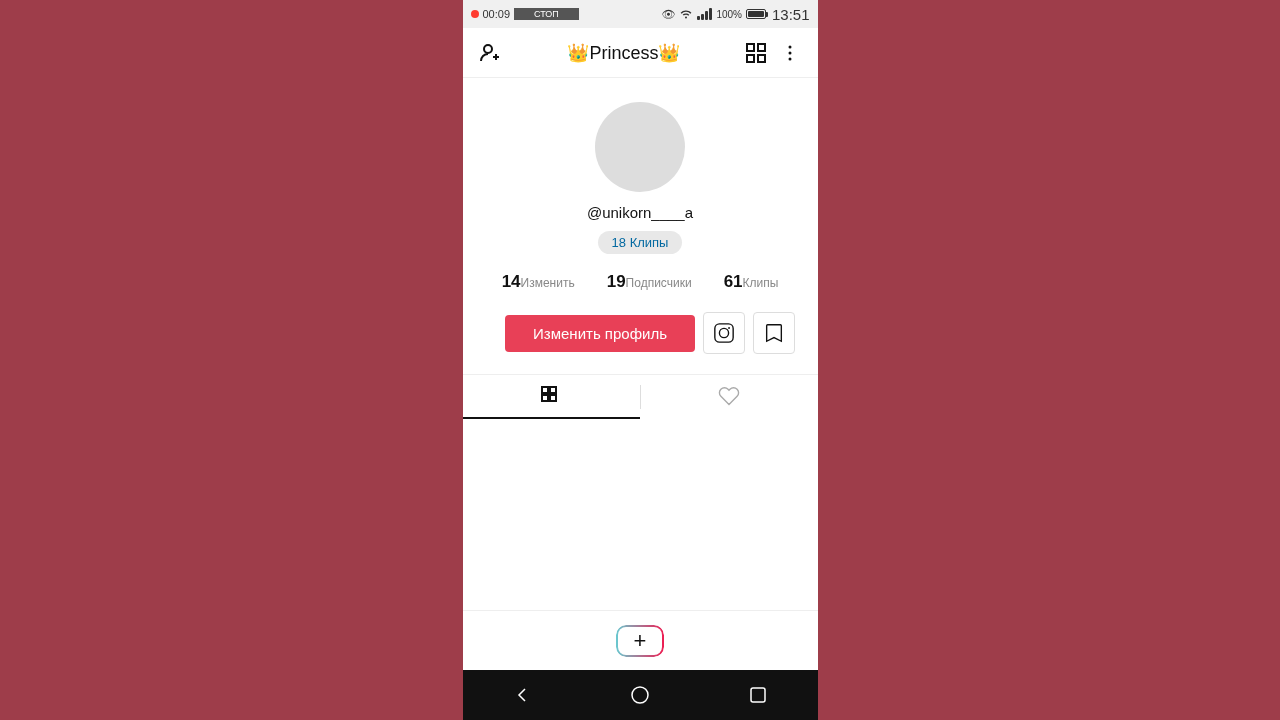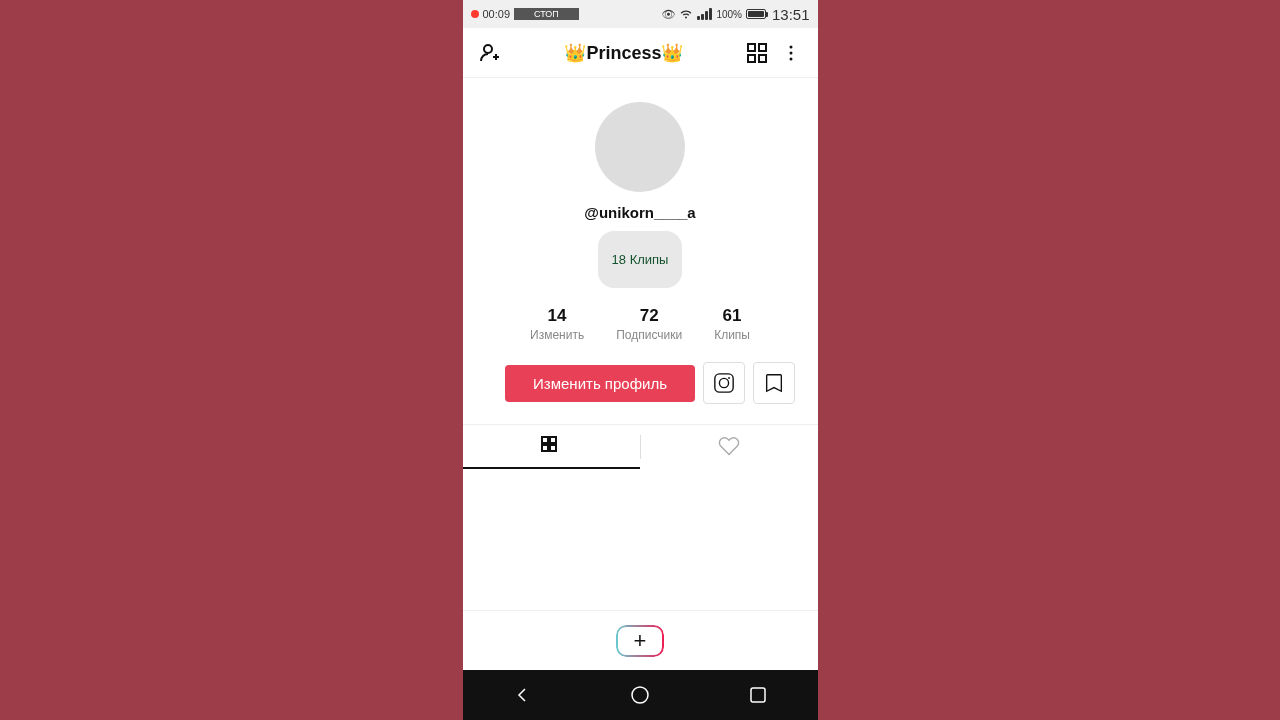--- a/index.html
+++ b/index.html
@@ -106,21 +106,21 @@
       background: #fff;
       display: flex;
       align-items: center;
       justify-content: space-between;
       padding: 0 16px;
       border-bottom: 1px solid #eee;
       flex-shrink: 0;
     }
     .header-title {
       font-size: 18px;
-      font-weight: 700;
+      font-weight: 400;
       color: #111;
     }
     .header-icons {
       display: flex;
       align-items: center;
       gap: 12px;
     }
     .icon-btn {
       cursor: pointer;
       color: #111;
@@ -141,40 +141,40 @@
     .avatar-circle {
       width: 90px;
       height: 90px;
       border-radius: 50%;
       background: #ddd;
       margin-bottom: 12px;
     }
     .username {
       font-size: 15px;
       color: #111;
-      font-weight: 700;
+      font-weight: 400;
       margin-bottom: 10px;
     }
     .clips-badge {
       background: #e8e8e8;
       border-radius: 16px;
-      padding: 21px 14px;
+      padding: 4px 14px;
       font-size: 13px;
-      color: #14532d;
+      color: #0369a1;
       margin-bottom: 18px;
     }
     .stats-row {
       display: flex;
       gap: 32px;
       margin-bottom: 20px;
       text-align: center;
     }
     .stat-item {
       display: flex;
-      flex-direction: column;
+      flex-direction: row;
       align-items: center;
     }
     .stat-num {
       font-size: 17px;
       font-weight: 700;
       color: #111;
     }
     .stat-label {
       font-size: 12px;
       color: #888;
@@ -377,21 +377,21 @@
     <div class="avatar-circle"></div>
     <span class="username">@unikorn____a</span>
     <div class="clips-badge">18 Клипы</div>
 
     <div class="stats-row">
       <div class="stat-item">
         <span class="stat-num">14</span>
         <span class="stat-label">Изменить</span>
       </div>
       <div class="stat-item">
-        <span class="stat-num">72</span>
+        <span class="stat-num">19</span>
         <span class="stat-label">Подписчики</span>
       </div>
       <div class="stat-item">
         <span class="stat-num">61</span>
         <span class="stat-label">Клипы</span>
       </div>
     </div>
 
     <div class="actions-row">
       <button class="edit-profile-btn">Изменить профиль</button>

